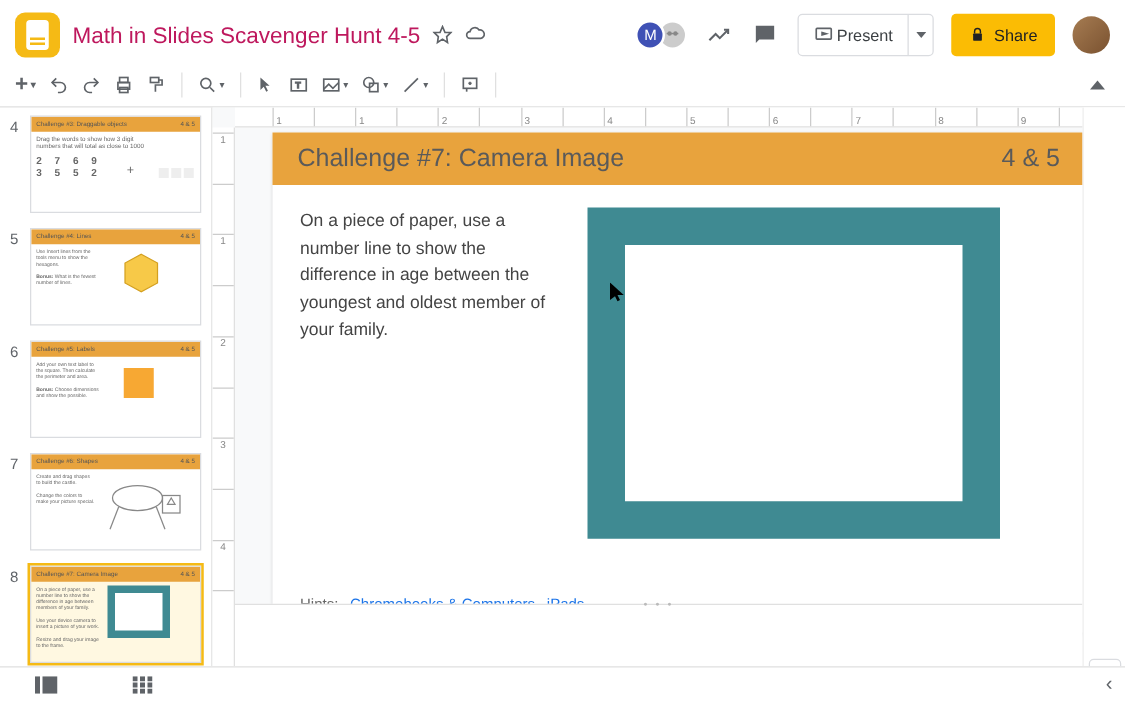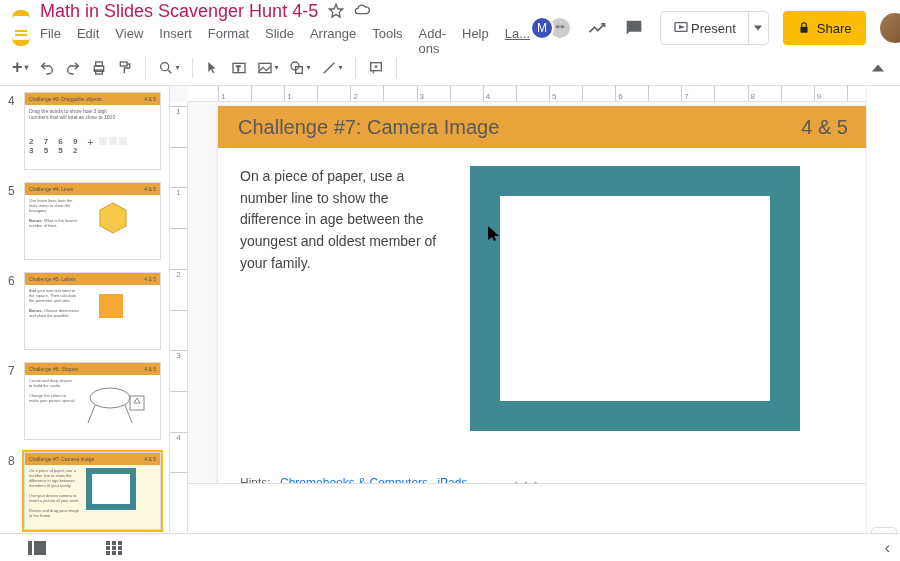--- a/index.html
+++ b/index.html
@@ -93,33 +93,20 @@
     <div class="doc-title">
       <span>Math in Slides Scavenger Hunt 4-5</span>
       <span class="title-icons">
         <svg class="star" viewBox="0 0 24 24" fill="none" stroke="#5f6368" stroke-width="2">
             <polygon points="12,2 15,9 22,9 17,14 18,21 12,17 6,21 7,14 2,9 9,9"></polygon>
           </svg>
         <svg class="cloud" viewBox="0 0 24 24" fill="none" stroke="#5f6368" stroke-width="2">
             <path d="M6 16a4 4 0 0 1 0-8 6 6 0 0 1 11-2 5 5 0 0 1 2 10H6z"></path>
           </svg>
       </span>
-    </div>
-    <div class="menubar">
-      <span>File</span>
-      <span>Edit</span>
-      <span>View</span>
-      <span>Insert</span>
-      <span>Format</span>
-      <span>Slide</span>
-      <span>Arrange</span>
-      <span>Tools</span>
-      <span>Add-ons</span>
-      <span>Help</span>
-      <span style="text-decoration:underline;">La...</span>
     </div>
   </div>
   <div class="right-controls">
     <div class="avatar-stack">
       <div class="avatar-circle avatar-m">M</div>
       <div class="avatar-circle avatar-anon">
         <svg width="14" height="14" viewBox="0 0 24 24" fill="#888">
             <circle cx="8" cy="10" r="3"></circle>
             <circle cx="16" cy="10" r="3"></circle>
             <rect x="4" y="9" width="16" height="2"></rect>
@@ -255,21 +242,21 @@
 <div class="workspace">
 
   <div class="sidebar" id="sidebar">
       <div class="thumb-row">
         <div class="thumb-num">4</div>
         <div class="thumb">
           <div class="thumb-header">
             <span>Challenge #3: Draggable objects</span>
             <span>4 &amp; 5</span>
           </div>
-          <div class="thumb-body">Drag the words to show how 3 digit<br>numbers that will total as close to 1000<br><div style="display:flex;gap:6px;margin-top:17px;">
+          <div class="thumb-body">Drag the words to show how 3 digit<br>numbers that will total as close to 1000<br><div style="display:flex;gap:20px;margin-top:4px;align-items:flex-end;">
               <div>
                 <div style="font-size:8px;letter-spacing:4px;font-weight:bold;">2 7 6 9</div>
                 <div style="font-size:8px;letter-spacing:4px;font-weight:bold;">3 5 5 2</div>
               </div>
               <span style="font-size:10px;">+</span>
               <div style="display:flex;gap:2px;">
                 <div style="width:8px;height:8px;background:#eee;"></div>
                 <div style="width:8px;height:8px;background:#eee;"></div>
                 <div style="width:8px;height:8px;background:#eee;"></div>
               </div>

